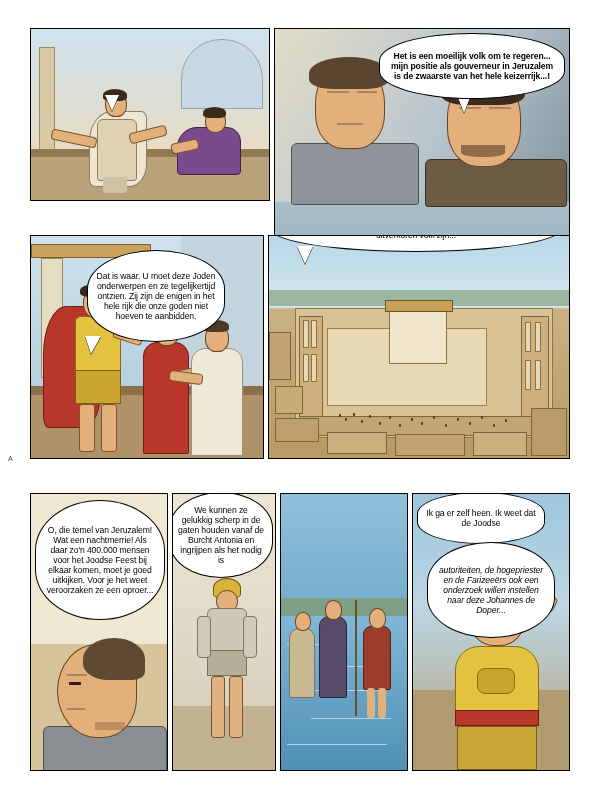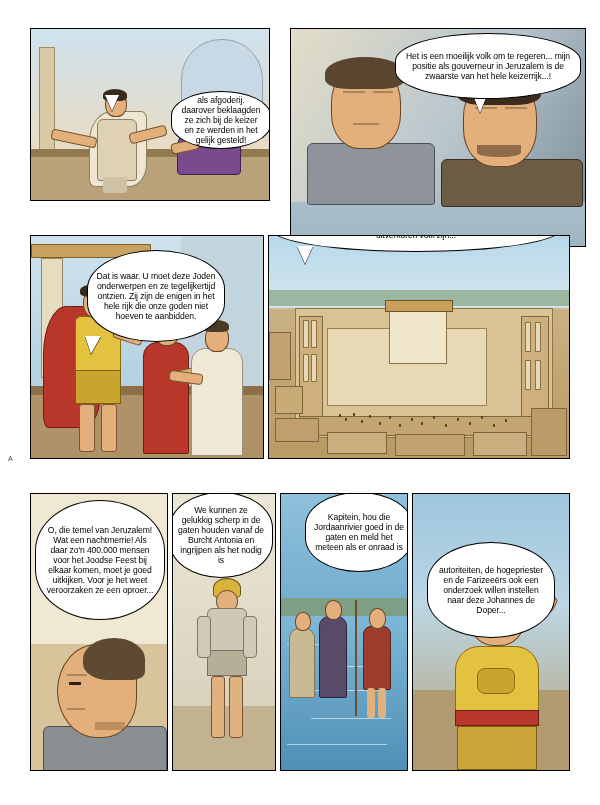--- a/index.html
+++ b/index.html
@@ -116,26 +116,23 @@
         <div class="head" style="left:34px; top:2px; width:20px; height:24px;"></div>
         <div class="hair" style="left:32px; top:0px; width:24px; height:12px;"></div>
         <div class="arm" style="left:-20px; top:44px; width:44px; height:9px; background:#e3b07c; border:1px solid #7a5430; transform:rotate(12deg);"></div>
         <div class="arm" style="left:58px; top:40px; width:36px; height:9px; background:#e3b07c; border:1px solid #7a5430; transform:rotate(-14deg);"></div>
         <div class="leg" style="left:32px; top:88px; width:24px; height:16px; background:#cfc1a3;"></div>
       </div>
     </div>
 
     <div class="tail" style="left:74px; top:66px; border-left:7px solid transparent; border-right:7px solid transparent; border-top:16px solid #fff; filter:drop-shadow(0 1px 0 #000);"></div>
 
-    <div class="balloon" style="left:140px; top:62px; width:100px; height:58px;">
-      <span>als afgoderij. daarover beklaagden ze zich bij de keizer en ze werden in het gelijk gesteld!</span>
-    </div>
-  </div>
-
-  <div class="panel" style="left:290px; top:28px; width:296px; height:219px;">
+  </div>
+
+  <div class="panel" style="left:274px; top:28px; width:296px; height:219px;font-weight:bold;">
     <div class="art" style="background:linear-gradient(#cddfe8,#9fb6c2);">
       <div class="blk" style="left:0; top:0; width:296px; height:173px; background:linear-gradient(120deg,#e3ddc8 0%, #b9c6ce 55%, #7f929d 100%);"></div>
 
       <div class="fig" style="left:16px; top:28px; width:130px; height:145px;">
         <div class="body" style="left:0px; top:86px; width:126px; height:60px; background:#8e949a; border:1px solid #4c5257;"></div>
         <div class="head" style="left:24px; top:6px; width:68px; height:84px; border-radius:46% 46% 40% 40%;"></div>
         <div class="hair" style="left:18px; top:0px; width:80px; height:32px; background:#5a4530;"></div>
         <div class="shadowline" style="left:36px; top:34px; width:22px; height:2px;"></div>
         <div class="shadowline" style="left:66px; top:34px; width:20px; height:2px;"></div>
         <div class="shadowline" style="left:46px; top:66px; width:26px; height:2px;"></div>
@@ -320,23 +317,20 @@
 
       <div class="fig" style="left:72px; top:112px; width:44px; height:118px;">
         <div class="blk" style="left:2px; top:-6px; width:2px; height:116px; background:#6b4f2c;"></div>
         <div class="body" style="left:10px; top:20px; width:26px; height:62px; background:#9b3c2c; border:1px solid #5b201a; border-radius:8px 8px 2px 2px;"></div>
         <div class="head" style="left:16px; top:2px; width:15px; height:19px;"></div>
         <div class="leg" style="left:14px; top:82px; width:8px; height:30px; background:#e0b27f;"></div>
         <div class="leg" style="left:25px; top:82px; width:8px; height:30px; background:#e0b27f;"></div>
       </div>
     </div>
 
-    <div class="balloon" style="left:24px; top:-2px; width:108px; height:80px; z-index:9;">
-      <span>Kapitein, hou die Jordaanrivier goed in de gaten en meld het meteen als er onraad is</span>
-    </div>
   </div>
 
   <div class="panel" style="left:412px; top:493px; width:158px; height:278px;">
     <div class="art" style="background:linear-gradient(#9ec6dd 0%, #bcd6e4 40%, #b4a177 100%);">
       <div class="blk" style="left:0; top:196px; width:158px; height:82px; background:#b09a6f;"></div>
 
       <div class="fig" style="left:20px; top:56px; width:128px; height:222px;">
 
         <div class="crest" style="left:34px; top:-6px; width:58px; height:22px;"></div>
 
@@ -352,20 +346,23 @@
 
         <div class="body" style="left:22px; top:96px; width:82px; height:76px; background:#e2c23f; border:1px solid #8a6d11; border-radius:24px 24px 8px 8px;"></div>
         <div class="blk" style="left:44px; top:118px; width:38px; height:26px; background:#c9a52f; border:1px solid #8a6d11; border-radius:8px;"></div>
 
         <div class="blk" style="left:22px; top:160px; width:84px; height:16px; background:#b8372a; border:1px solid #6d1d14;"></div>
 
         <div class="blk" style="left:24px; top:176px; width:80px; height:44px; background:#caa63a; border:1px solid #7c6210;"></div>
       </div>
     </div>
 
-    <div class="balloon" style="left:14px; top:48px; width:128px; height:96px; z-index:9;">
+    <div class="balloon" style="left:4px; top:-2px; width:128px; height:52px; z-index:9;">
+      <span>Ik ga er zelf heen. Ik weet dat de Joodse</span>
+    </div>
+    <div class="balloon" style="left:14px; top:48px; width:128px; height:96px; z-index:9;font-style:italic;">
       <span>autoriteiten, de hogepriester en de Farizeeërs ook een onderzoek willen instellen naar deze Johannes de Doper...</span>
     </div>
   </div>
 
   <div class="page-mark" style="left:8px; top:455px;">A</div>
 
 </div>
 
 </body></html>

